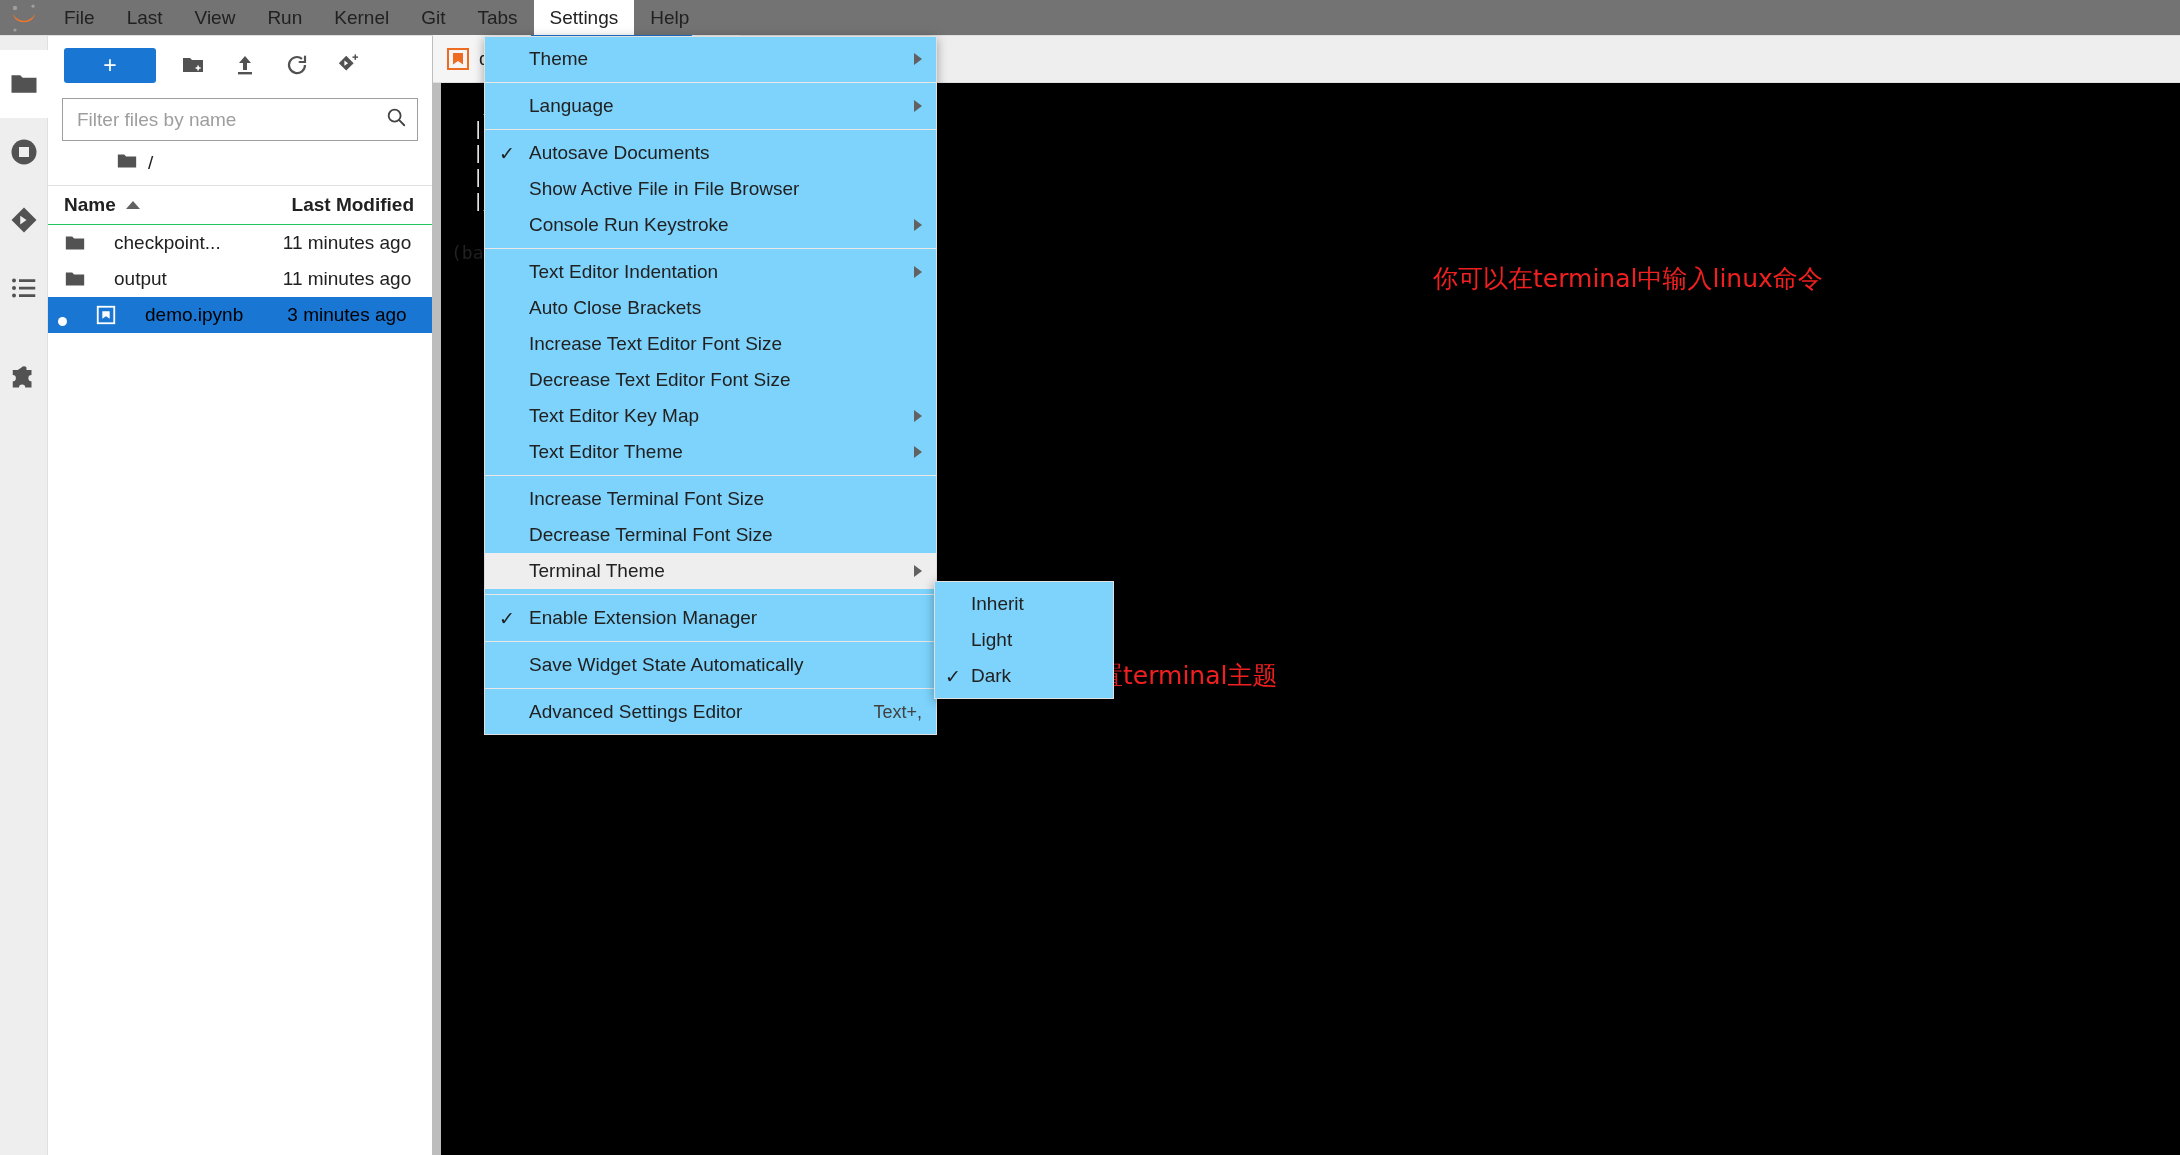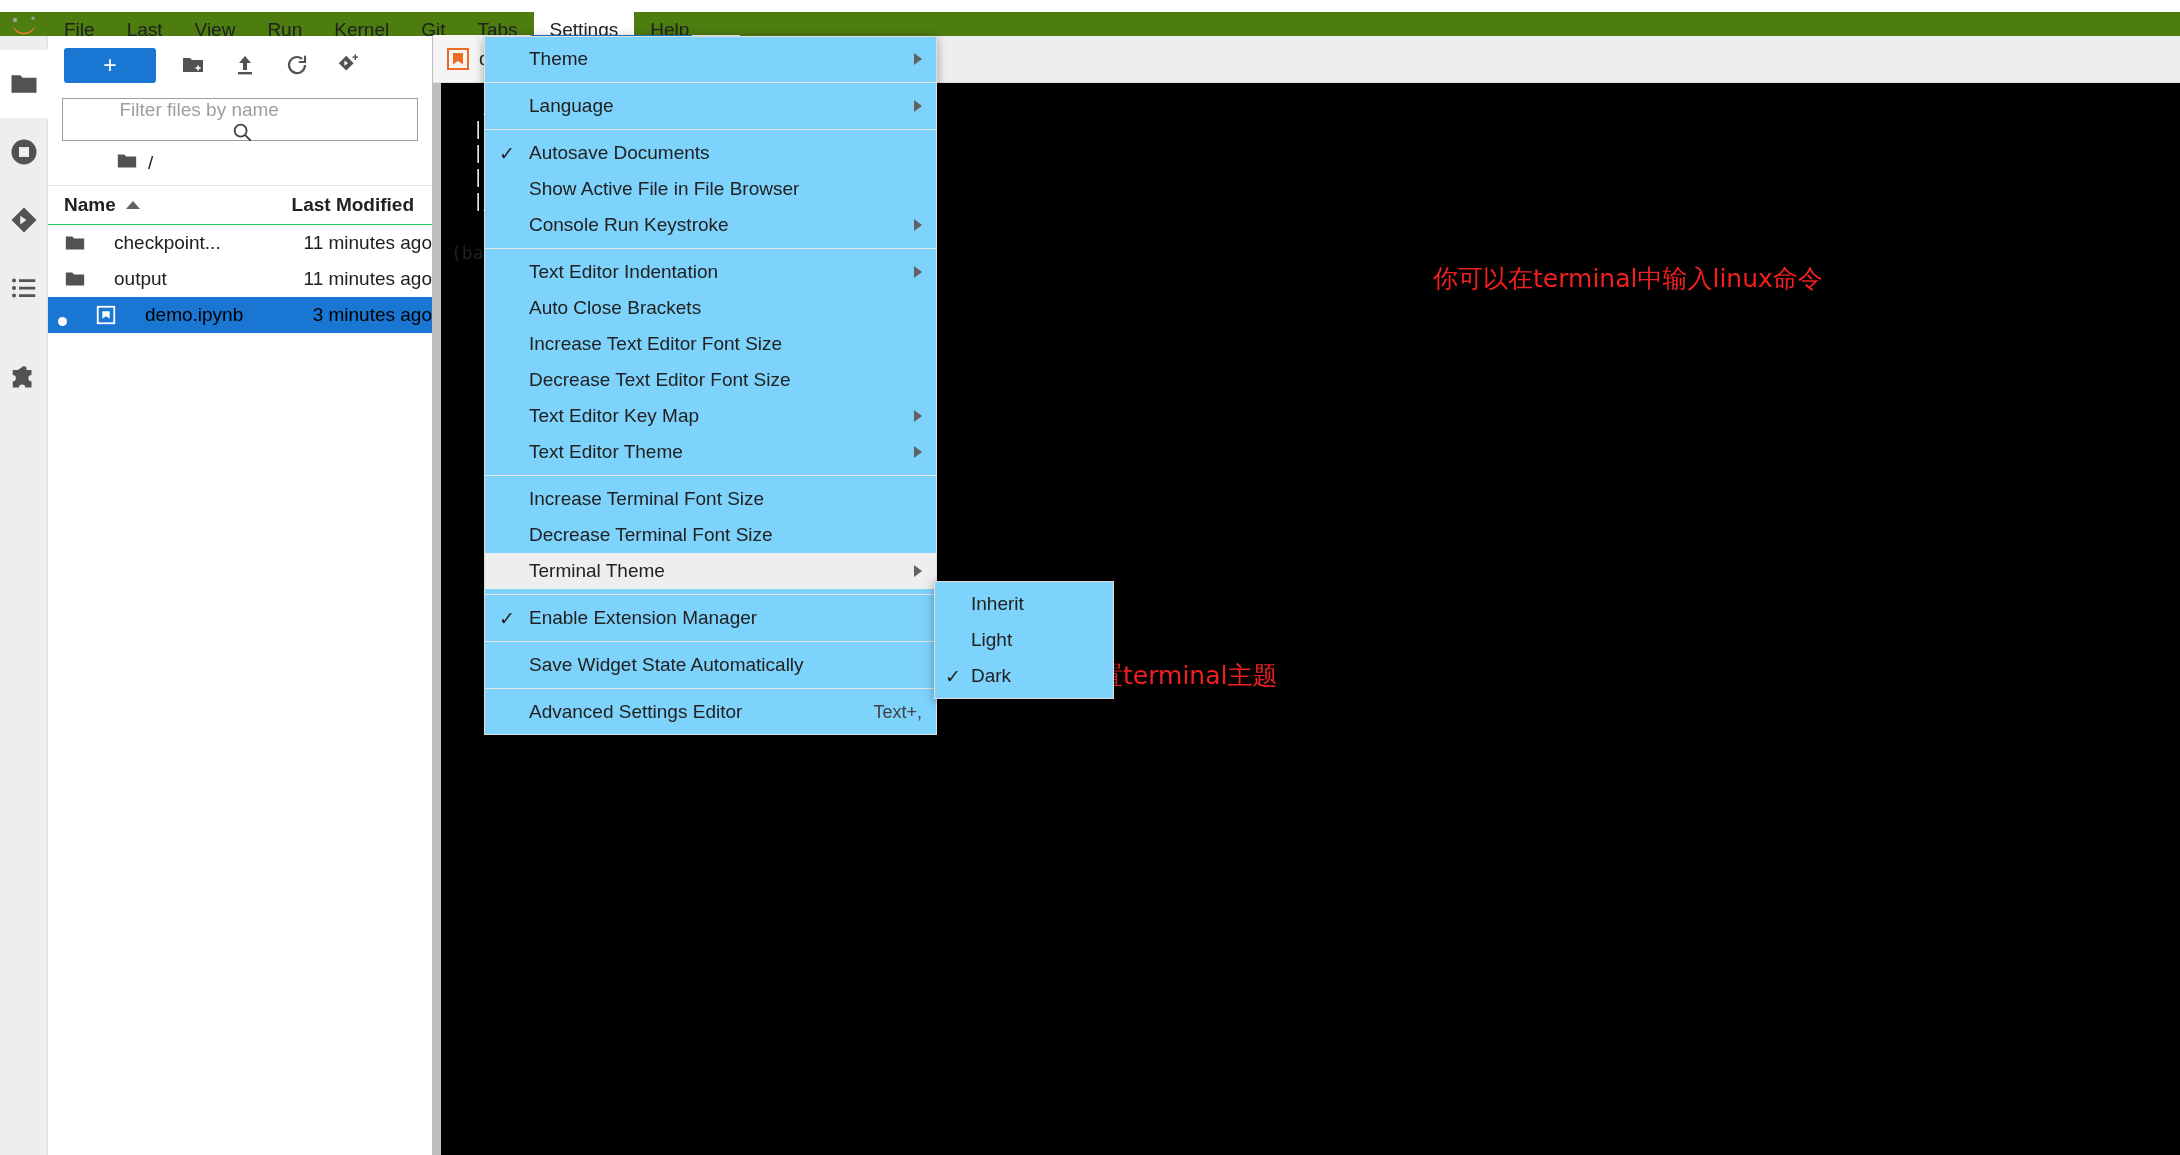--- a/index.html
+++ b/index.html
@@ -8,22 +8,22 @@
     font-family: "Liberation Sans", sans-serif;
     background:#ffffff;
     color:#212121;
     font-size:19px;
     -webkit-font-smoothing: antialiased;
   }
   .app { position:relative; width:2180px; height:1155px; }
 
   
   .menubar {
-    position:absolute; left:0; top:12px; width:2180px; height:36px;
-    background:#4d7c0f;
+    position:absolute; left:0; top:0; width:2180px; height:36px;
+    background:#737373;
     border-bottom:1px solid #e0e0e0;
     display:flex; align-items:stretch;
   }
   .jp-logo {
     width:48px; display:flex; align-items:center; justify-content:center;
   }
   .menubar-item {
     display:flex; align-items:center; padding:0 16px;
     font-size:19px; color:#212121; white-space:nowrap;
     cursor:default;
@@ -60,21 +60,20 @@
   .newbtn {
     width:92px; height:35px; background:#1976d2; border-radius:3px;
     display:flex; align-items:center; justify-content:center;
     color:#fff; font-size:23px; line-height:1; font-weight:400;
   }
   .tb-icon { width:30px; height:30px; display:flex; align-items:center; justify-content:center; color:#525252; }
   .fp-filter {
     margin:4px 14px 0 14px; height:43px;
     border:1px solid #9e9e9e; display:flex; align-items:center;
     padding:0 10px 0 14px;
-    flex-direction:column;
   }
   .fp-filter input {
     flex:1; border:0; outline:0; font-size:19px;
     font-family:"Liberation Sans", sans-serif; color:#212121;
     background:transparent;
   }
   .fp-filter input::placeholder { color:#9e9e9e; }
   .fp-breadcrumb {
     height:44px; display:flex; align-items:center; gap:10px; padding:0 0 0 68px;
     color:#424242; font-size:19px;
@@ -86,21 +85,21 @@
     font-weight:bold; font-size:19px; color:#212121;
   }
   .fp-header .col-name { flex:1; padding-left:16px; display:flex; align-items:center; gap:10px;}
   .fp-header .col-mod { width:170px; padding-right:18px; text-align:right; }
   .sort-caret { width:0;height:0;border-left:7px solid transparent;border-right:7px solid transparent;border-bottom:8px solid #616161; display:inline-block;}
   .fp-row {
     display:flex; align-items:center; height:36px; font-size:19px; color:#212121;
   }
   .fp-row.selected { background:#1976d2; color:#000000; }
   .fp-row .cell-name { flex:1; display:flex; align-items:flex-end; gap:28px; padding-left:16px; }
-  .fp-row .cell-mod { width:170px; text-align:right; }
+  .fp-row .cell-mod { width:170px; text-align:center; }
   .dirty-dot { width:9px; height:9px; border-radius:50%; background:#ffffff; flex:0 0 auto; margin-left:-6px;}
   .ficon { width:22px; height:22px; flex:0 0 auto; display:flex; align-items:center; justify-content:center;}
 
   
   .mainarea {
     position:absolute; left:433px; top:36px; width:1747px; height:1119px;
     background:#ffffff;
   }
   .tabbar {
     height:47px; background:#eeeeee; display:flex; align-items:flex-end;

